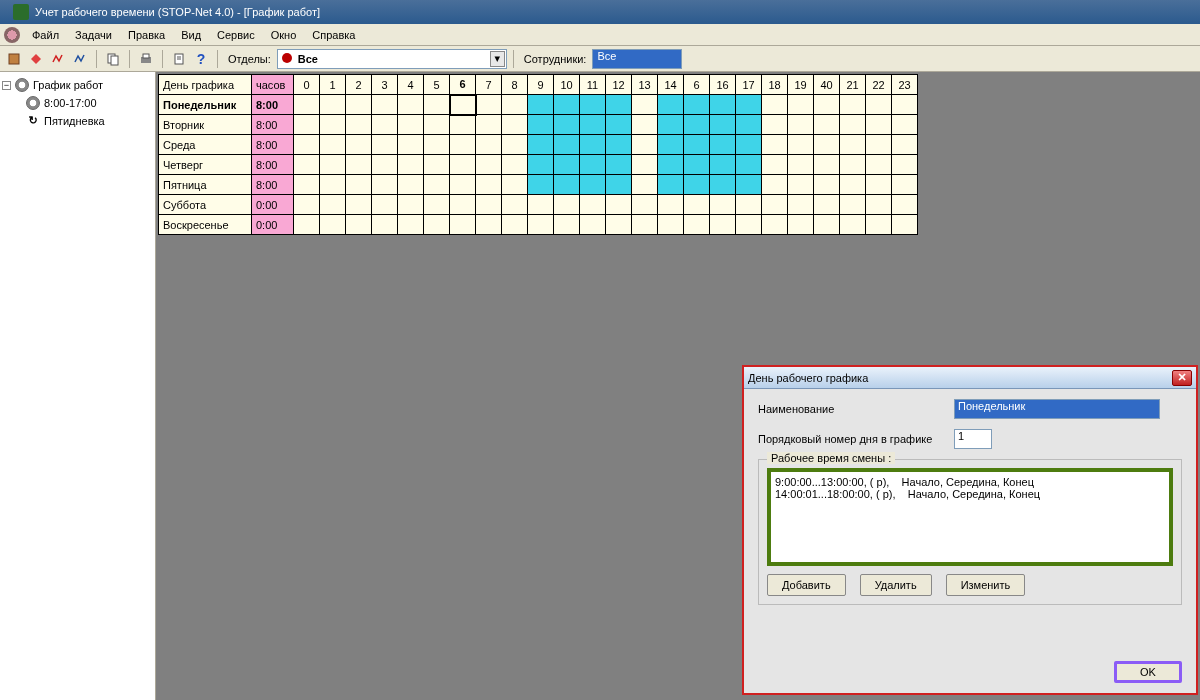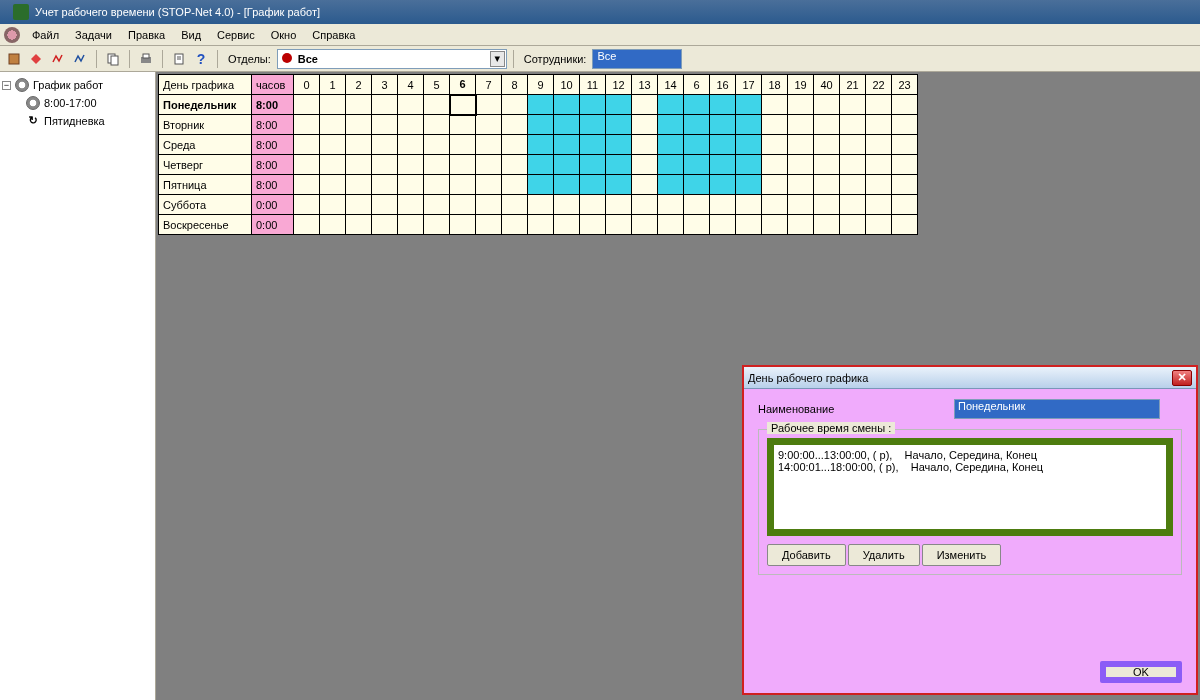--- a/index.html
+++ b/index.html
@@ -41,37 +41,37 @@
 .schedule th, .schedule td { border:1px solid #000; height:20px; text-align:center; }
 .schedule th { background:#fffde8; font-weight:normal; }
 .schedule .day-col { width:93px; text-align:left; padding-left:4px; background:#fffde8; }
 .schedule .hrs-col { width:42px; text-align:left; padding-left:4px; background:#f9a8d4; }
 .schedule .hr-cell { width:26px; }
 .schedule .sel { font-weight:bold; }
 .schedule .work { background:#3fd4e8; }
 .schedule .hr-6 { border:2px solid #000; }
 
 
-.dialog { position:absolute; left:742px; top:365px; width:456px; height:330px; border:2px solid #d02020; background:#f0abfc; }
+.dialog { position:absolute; left:742px; top:365px; width:456px; height:330px; border:2px solid #d02020; background:#e5e5e5; }
 .dlg-title { height:22px; background:linear-gradient(#eaf2fb,#b8d0ea); display:flex; align-items:center; justify-content:space-between; padding:0 4px; border-bottom:1px solid #7a96b8; }
 .dlg-close { width:20px; height:16px; background:linear-gradient(#f08080,#c02020); color:#fff; border:1px solid #800; border-radius:2px; display:flex; align-items:center; justify-content:center; font-weight:bold; }
 .dlg-body { padding:10px 14px; }
 .dlg-row { display:flex; align-items:center; margin-bottom:10px; }
 .dlg-row label { width:196px; }
 .dlg-in { height:20px; border:1px solid #7f9db9; background:#fff; padding:0 3px; }
 .dlg-in.name { width:206px; background:#316ac5; color:#fff; }
 .dlg-in.num { width:38px; }
 .fieldset { border:1px solid #bbb; padding:8px; position:relative; margin-top:4px; }
 .fieldset .legend { position:absolute; top:-8px; left:8px; background:#ece9d8; padding:0 4px; }
-.shift-list { width:100%; height:98px; border:7px solid #4d7c0f; background:#fff; padding:4px; font-family:Tahoma; overflow:auto; }
+.shift-list { width:100%; height:98px; border:4px solid #4d7c0f; background:#fff; padding:4px; font-family:Tahoma; overflow:auto; }
 .shift-list div { white-space:pre; }
-.btn-row { display:flex; gap:2px; margin-top:8px; }
+.btn-row { display:flex; gap:14px; margin-top:8px; }
 .btn { height:22px; padding:0 14px; background:#ece9d8; border:1px solid #888; border-radius:2px; display:flex; align-items:center; cursor:default; }
 .dlg-footer { position:absolute; bottom:10px; right:14px; }
-.dlg-footer .btn { width:82px; justify-content:center; border:6px solid #8b5cf6;margin-top:24px; }
+.dlg-footer .btn { width:68px; justify-content:center; border:3px solid #8b5cf6;margin-top:24px; }
 </style>
 </head>
 <body>
 
 <div class="titlebar">
   <span class="ticon"></span>
   <span>Учет рабочего времени (STOP-Net 4.0) - [График работ]</span>
 </div>
 
 <div class="menubar">
@@ -394,20 +394,24 @@
 <div class="dialog">
   <div class="dlg-title">
     <span>День рабочего графика</span>
     <span class="dlg-close">✕</span>
   </div>
   <div class="dlg-body">
     <div class="dlg-row">
       <label>Наименование</label>
       <div class="dlg-in name"><span>Понедельник</span></div>
     </div>
+    <div class="dlg-row">
+      <label>Порядковый номер дня в графике</label>
+      <div class="dlg-in num"><span>1</span></div>
+    </div>
     <div class="fieldset">
       <span class="legend">Рабочее время смены :</span>
       <div class="shift-list" id="shiftlist">
           <div>9:00:00...13:00:00, ( р),    Начало, Середина, Конец</div>
           <div>14:00:01...18:00:00, ( р),    Начало, Середина, Конец</div>
         </div>
       <div class="btn-row">
         <div class="btn">
             <span>Добавить</span>
           </div>

